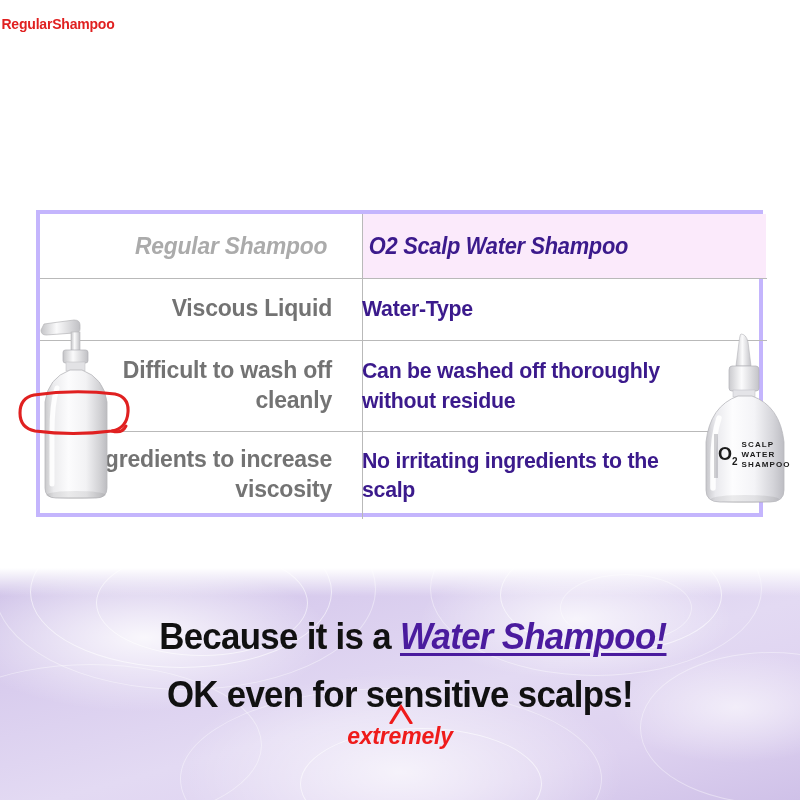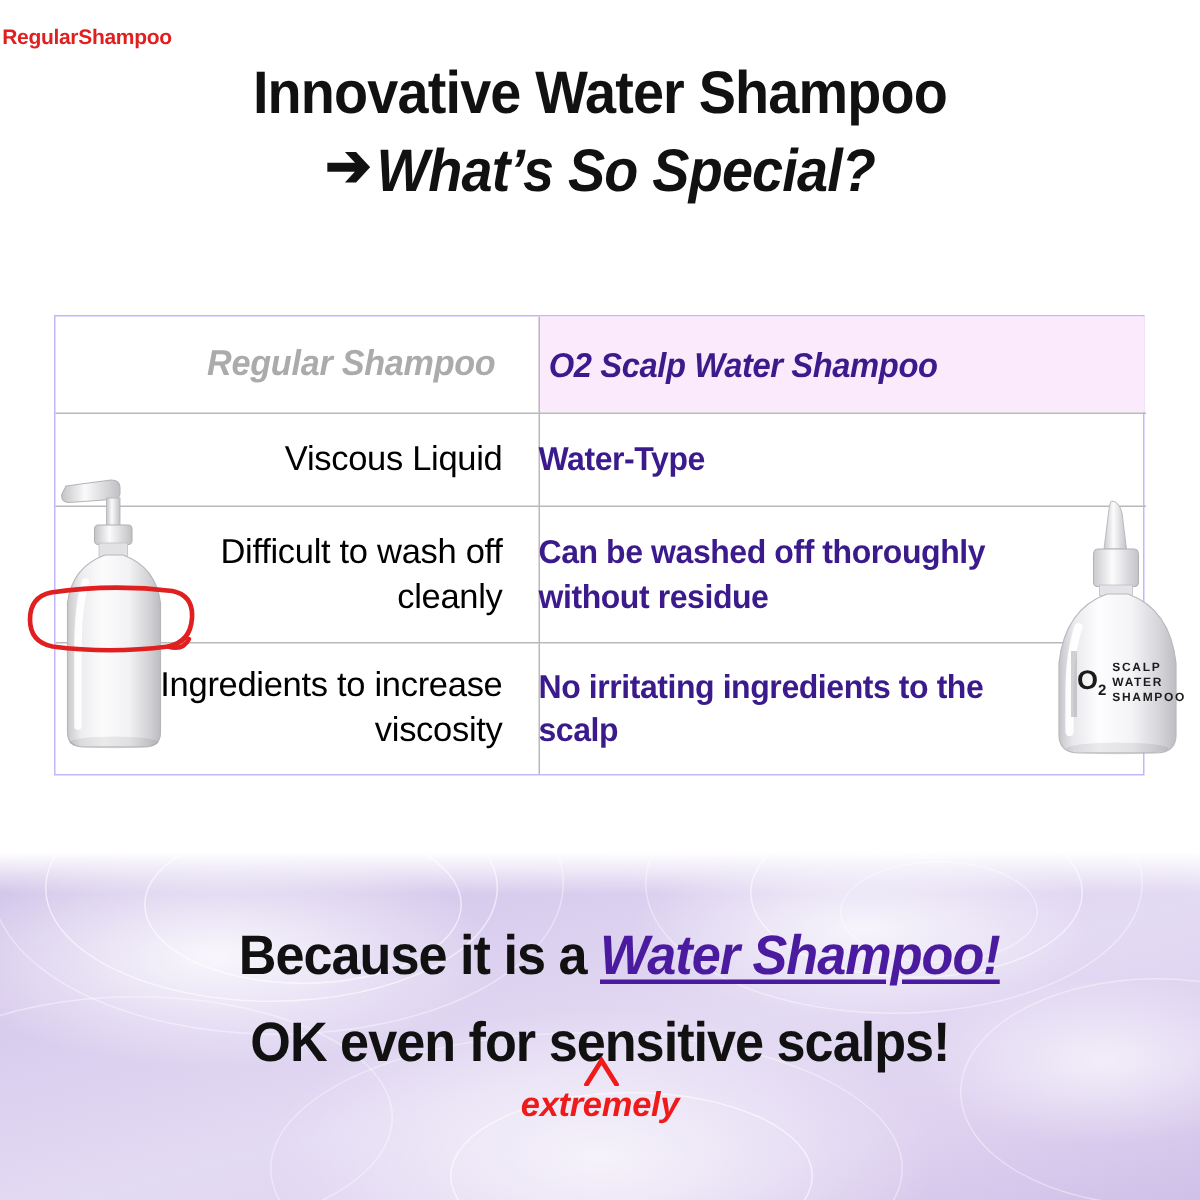--- a/index.html
+++ b/index.html
@@ -11,36 +11,36 @@
   .headline{position:absolute;left:0;top:42px;width:800px;text-align:center;}
   .hl-line{display:block;color:#111;font-weight:700;letter-spacing:-0.6px;
            line-height:1.00;white-space:nowrap;}
   .hl1{font-size:40px;transform:scaleX(.93);}
   .hl2{font-size:40px;font-style:italic;margin-top:12px;transform:scaleX(.93);}
   .hl-arrow{font-style:normal;font-weight:700;display:inline-block;
             transform:translateY(-3px);margin-right:4px;}
 
   
   #table{position:absolute;left:36px;top:210px;width:727px;height:307px;
-         border:1px solid #c4b5fd;box-sizing:border-box;}
+         border:4px solid #c4b5fd;box-sizing:border-box;}
   .hline{position:absolute;left:0;width:727px;height:1px;background:#b9b9b9;}
   .vline{position:absolute;top:0;width:1px;height:305px;background:#b9b9b9;}
   .pinkcell{position:absolute;left:322px;top:0px;width:404px;height:64px;
             background:#fbeafb;}
 
   .cell{position:absolute;box-sizing:border-box;display:flex;flex-direction:column;
         justify-content:center;}
   .cl{right:405px;left:0;padding-right:22px;align-items:flex-end;text-align:right;}
   .cr{left:322px;right:0;align-items:flex-start;text-align:left;}
 
   .th-l{color:#ababab;font-size:24px;font-weight:700;font-style:italic;
         letter-spacing:-.2px;transform:scaleX(.95);}
   .th-r{color:#3b1a8c;font-size:23px;font-weight:700;font-style:italic;
         letter-spacing:-.3px;transform:scaleX(.95);}
-  .td-l{color:#000000;font-size:23px;font-weight:400;line-height:1.30;
+  .td-l{color:#737373;font-size:23px;font-weight:700;line-height:1.30;
         letter-spacing:-.2px;}
   .td-r{color:#3b1a8c;font-size:22px;font-weight:700;line-height:1.33;
         letter-spacing:-.3px;transform:scaleX(.97);transform-origin:left center;}
 
   
   #pumpbottle{position:absolute;left:30px;top:312px;width:96px;height:190px;z-index:4;}
   #redoval{position:absolute;left:16px;top:388px;width:116px;height:48px;z-index:6;}
   .oval-txt{position:absolute;left:0;top:0;width:116px;height:48px;z-index:7;
             display:flex;flex-direction:row;align-items:center;justify-content:center;
             color:#e02020;font-size:14px;font-weight:700;line-height:1.05;
@@ -80,24 +80,20 @@
   #caret{position:absolute;left:388px;top:704px;width:26px;height:20px;z-index:6;}
   #extremely{position:absolute;left:0;top:723px;width:800px;text-align:center;z-index:6;}
   #extremely span{color:#ef1b1b;font-size:23px;font-weight:700;font-style:italic;
                   letter-spacing:-.2px;}
 </style>
 </head>
 <body>
 
 <div id="page">
 
-  <div class="headline">
-    <span class="hl-line hl1">Innovative Water Shampoo</span>
-    <span class="hl-line hl2"><span class="hl-arrow">➔</span><span>What’s So Special?</span></span>
-  </div>
 
   <div id="table">
 
     <div class="pinkcell"></div>
 
     <div class="hline" style="top:64px;"></div>
     <div class="hline" style="top:126px;"></div>
     <div class="hline" style="top:217px;"></div>
     <div class="vline" style="left:322px;"></div>
 

